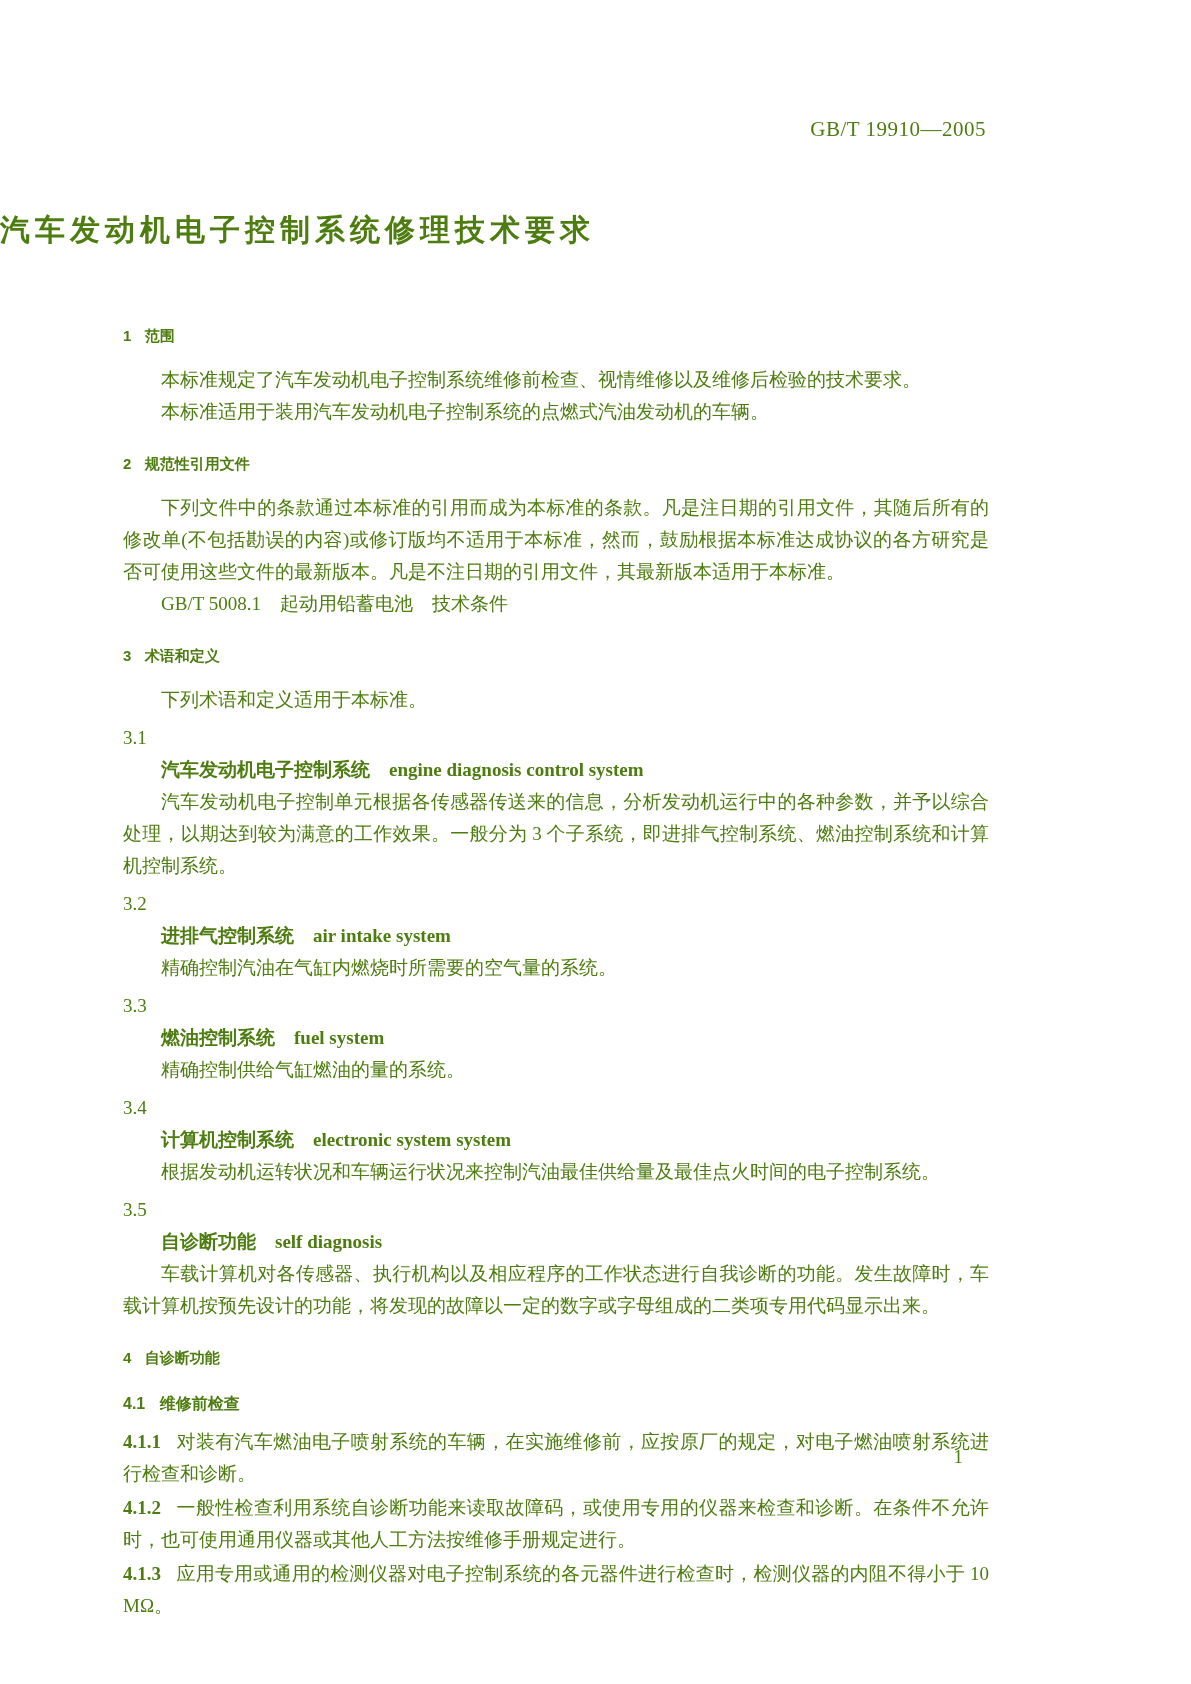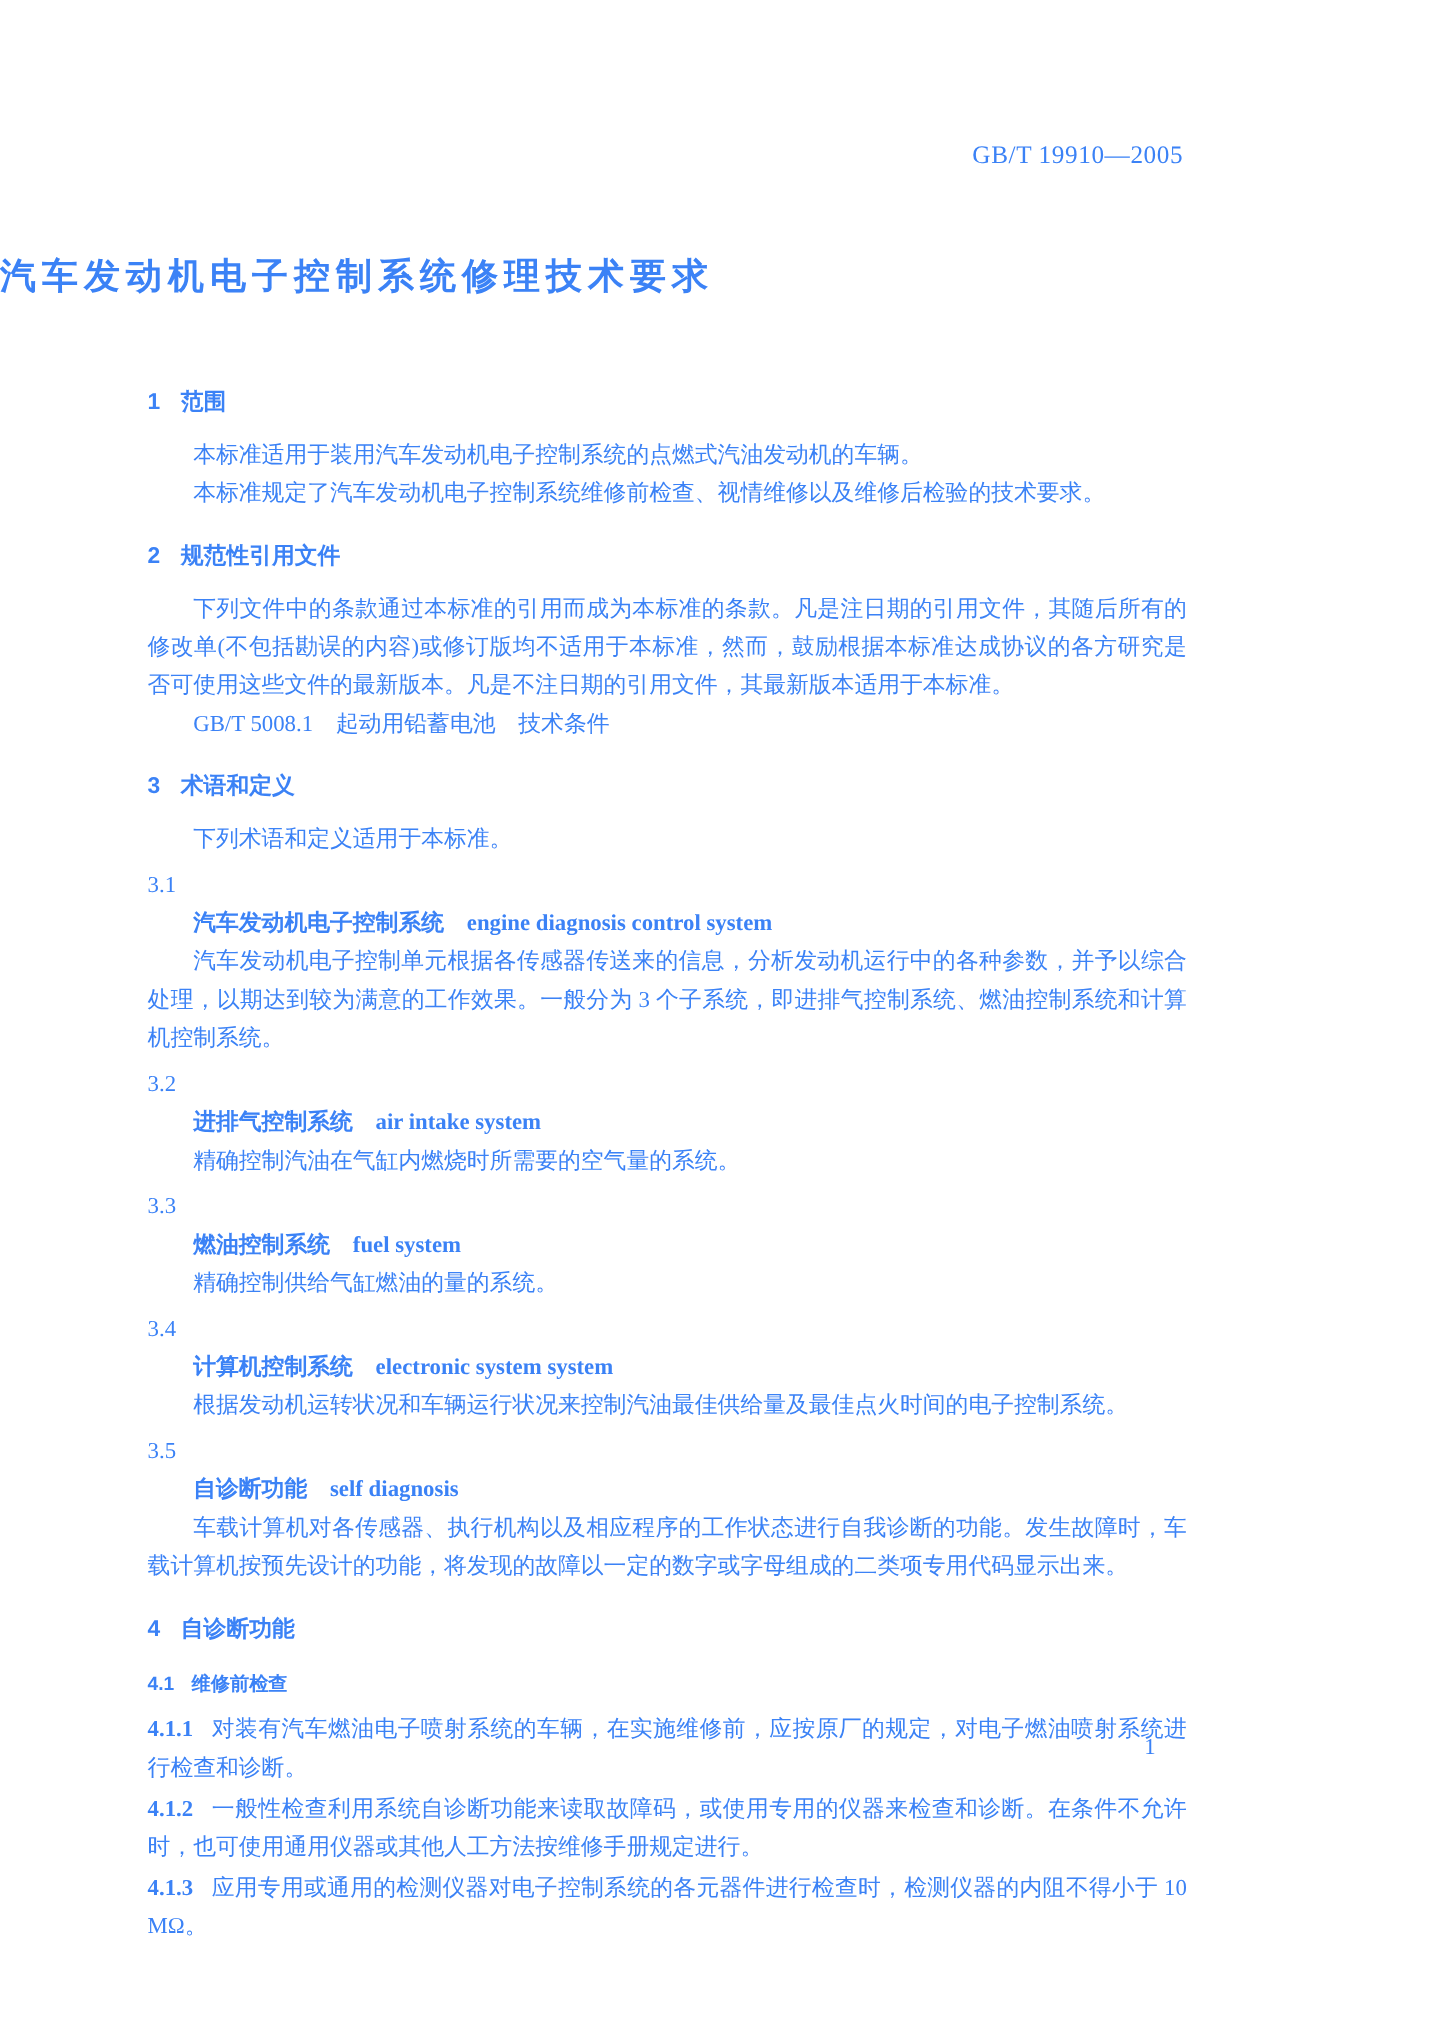--- a/index.html
+++ b/index.html
@@ -7,21 +7,21 @@
     margin: 0;
     padding: 0;
     background: #ffffff;
   }
   .page {
     position: relative;
     width: 1191px;
     height: 1684px;
     margin: 0 auto;
     background: #ffffff;
-    color: #3b82f6;
+    color: #4d7c0f;
     font-family: "Liberation Serif", "DejaVu Serif", serif;
     overflow: hidden;
   }
   .doc-number {
     position: absolute;
     top: 117px;
     right: 205px;
     font-size: 21px;
     letter-spacing: 0.5px;
     font-family: "Liberation Serif", "DejaVu Serif", serif;
@@ -43,21 +43,21 @@
     top: 300px;
     left: 123px;
     width: 866px;
     font-size: 19px;
     line-height: 32px;
     text-align: justify;
   }
   .section-heading {
     margin: 20px 0 12px 0;
     font-family: "Liberation Sans", "DejaVu Sans", sans-serif;
-    font-size: 19px;
+    font-size: 15px;
     font-weight: 700;
     line-height: 32px;
   }
   .sub-heading {
     margin: 14px 0 6px 0;
     font-family: "Liberation Sans", "DejaVu Sans", sans-serif;
     font-size: 16px;
     font-weight: 700;
     line-height: 32px;
   }
@@ -105,22 +105,22 @@
 </head>
 <body>
 
 <div class="page">
   <div class="doc-number">GB/T 19910—2005</div>
 
   <h1 class="doc-title">汽车发动机电子控制系统修理技术要求</h1>
 
   <main class="doc-body">
       <h2 class="section-heading"><span class="sec-num">1</span><span class="sec-title">范围</span></h2>
+      <p class="paragraph">本标准规定了汽车发动机电子控制系统维修前检查、视情维修以及维修后检验的技术要求。</p>
       <p class="paragraph">本标准适用于装用汽车发动机电子控制系统的点燃式汽油发动机的车辆。</p>
-      <p class="paragraph">本标准规定了汽车发动机电子控制系统维修前检查、视情维修以及维修后检验的技术要求。</p>
       <h2 class="section-heading"><span class="sec-num">2</span><span class="sec-title">规范性引用文件</span></h2>
       <p class="paragraph">下列文件中的条款通过本标准的引用而成为本标准的条款。凡是注日期的引用文件，其随后所有的修改单(不包括勘误的内容)或修订版均不适用于本标准，然而，鼓励根据本标准达成协议的各方研究是否可使用这些文件的最新版本。凡是不注日期的引用文件，其最新版本适用于本标准。</p>
       <p class="reference">GB/T 5008.1　起动用铅蓄电池　技术条件</p>
       <h2 class="section-heading"><span class="sec-num">3</span><span class="sec-title">术语和定义</span></h2>
       <p class="paragraph">下列术语和定义适用于本标准。</p>
       <p class="term-number">3.1</p>
       <p class="term-line"><span class="term-zh">汽车发动机电子控制系统</span><span class="term-en">engine diagnosis control system</span></p>
       <p class="paragraph">汽车发动机电子控制单元根据各传感器传送来的信息，分析发动机运行中的各种参数，并予以综合处理，以期达到较为满意的工作效果。一般分为 3 个子系统，即进排气控制系统、燃油控制系统和计算机控制系统。</p>
       <p class="term-number">3.2</p>
       <p class="term-line"><span class="term-zh">进排气控制系统</span><span class="term-en">air intake system</span></p>

